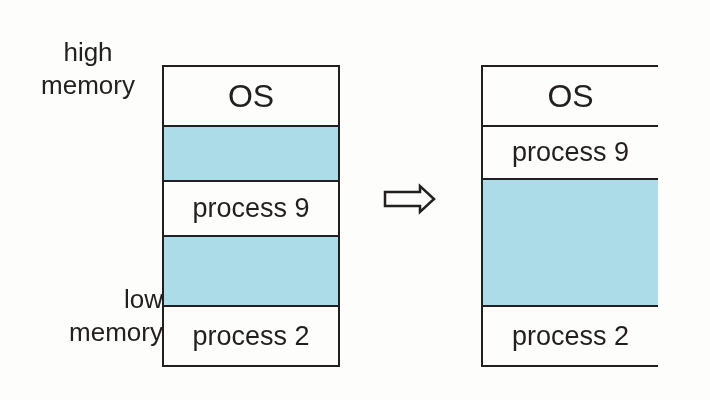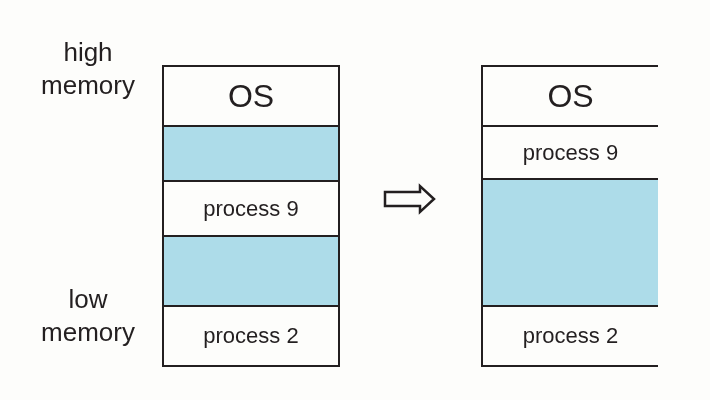--- a/index.html
+++ b/index.html
@@ -27,39 +27,39 @@
   }
   .side-label {
     position: absolute;
     width: 150px;
     text-align: center;
     font-size: 26px;
     line-height: 33px;
     color: var(--text);
   }
   .side-label.high { left: 13px; top: 36px; }
-  .side-label.low  { left: 13px; top: 283px; }
+  .side-label.low  { left: 13px; top: 283px; text-align: right; }
   .stack {
     position: absolute;
     box-sizing: border-box;
     border: 2px solid var(--border);
     background: var(--block-fill);
     display: flex;
     flex-direction: column;
     margin-top: 15px;
   }
   .stack.before { left: 162px; top: 50px; width: 178px; height: 302px; }
   .stack.after  { left: 481px; top: 50px; width: 179px; height: 302px; }
   .segment {
     box-sizing: border-box;
     border-top: 2px solid var(--border);
     display: flex;
     align-items: center;
     justify-content: center;
-    font-size: 22px;
+    font-size: 27px;
     color: var(--text);
     background: var(--block-fill);
     overflow: hidden;
   }
   .segment:first-child { border-top: none; }
   .segment.free { background: var(--free-block); }
   .segment.os { font-size: 32px; }
   .arrow-wrap {
     position: absolute;
     left: 383px;

